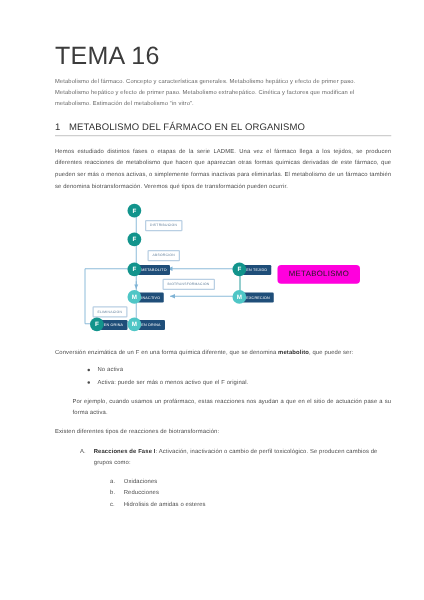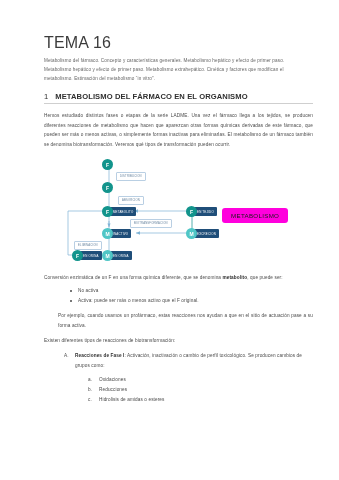--- a/index.html
+++ b/index.html
@@ -16,21 +16,21 @@
   }
   .page {
     position: relative;
     width: 339px;
     height: 480px;
     background: #ffffff;
     box-sizing: border-box;
     padding: 34px 26px 0 44px;
   }
   .doc-title {
-    font-size: 16px;
+    font-size: 20px;
     font-weight: 400;
     color: #3c3c3c;
     letter-spacing: 0.2px;
     margin: 0 0 5px 0;
     line-height: 1.1;
   }
   .subtitle {
     font-size: 4.6px;
     line-height: 1.95;
     color: #666666;
@@ -45,21 +45,21 @@
     margin: 0 0 2px 0;
   }
   .h1-num {
     font-size: 7.6px;
     color: #2f2f2f;
     font-weight: 400;
   }
   .h1-text {
     font-size: 7.6px;
     color: #2f2f2f;
-    font-weight: 700;
+    font-weight: 400;
     font-variant: small-caps;
     text-transform: uppercase;
     letter-spacing: 0.1px;
   }
   .rule {
     border: 0;
     border-top: 0.6px solid #cfcfcf;
     margin: 1px 0 7px 0;
   }
   .para {

